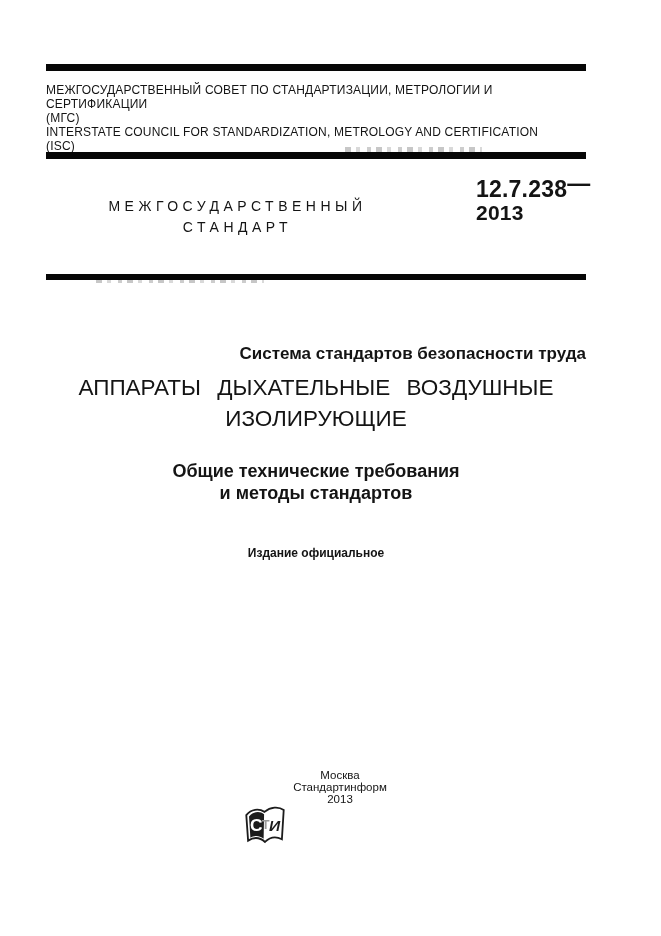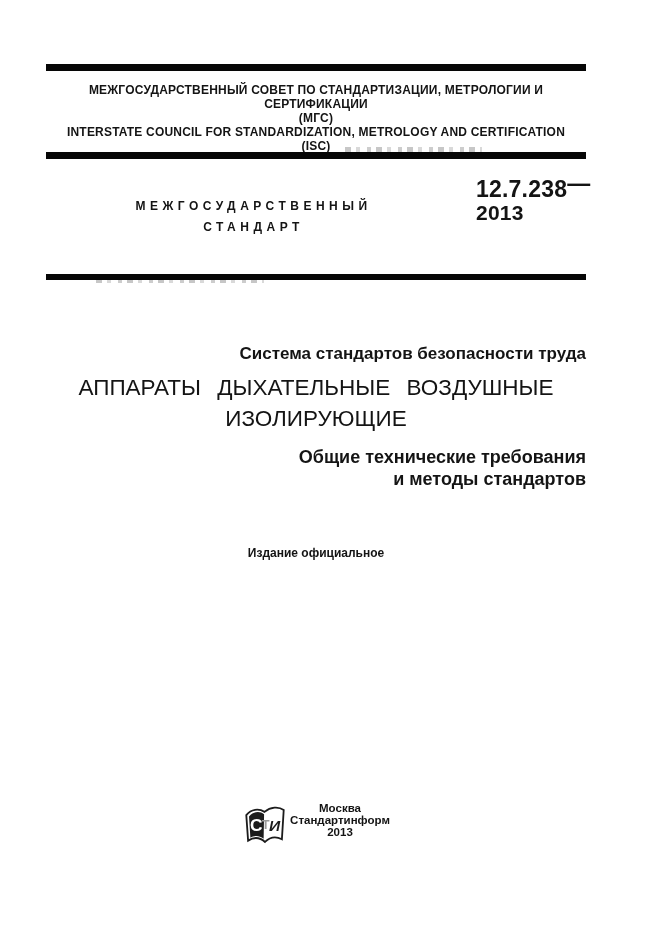--- a/index.html
+++ b/index.html
@@ -34,33 +34,32 @@
       #cdcdcd 11px 15px, transparent 15px 22px,
       #bdbdbd 22px 26px, transparent 26px 31px);
     filter: blur(0.4px);
   }
   .ghost-1 { left: 345px; top: 147px; width: 137px; }
   .ghost-2 { left: 96px;  top: 277px; width: 168px; }
 
   .council {
     position: absolute;
     left: 46px; top: 83px; width: 540px;
-    text-align: center;
     font-size: 12px;
-    font-weight: 700;
+    font-weight: 400;
     line-height: 14px;
     letter-spacing: 0.2px;
   }
 
   .std-kind {
     position: absolute;
-    left: 46px; top: 196px; width: 415px;
+    left: 30px; top: 196px; width: 415px;
     text-align: center;
-    font-size: 12px;
-    font-weight: 700;
+    font-size: 14px;
+    font-weight: 400;
     letter-spacing: 4.5px;
     line-height: 21px;
   }
 
   .designation {
     position: absolute;
     left: 476px; top: 177px;
     font-size: 23px;
     font-weight: 700;
     line-height: 24px;
@@ -80,45 +79,45 @@
     position: absolute;
     left: 46px; top: 372px; width: 540px;
     text-align: center;
     font-size: 22.5px;
     font-weight: 400;
     line-height: 31px;
     word-spacing: 0.45em;
   }
   .title-sub {
     position: absolute;
-    left: 46px; top: 447px; width: 540px;
-    text-align: right;
+    left: 46px; top: 461px; width: 540px;
+    text-align: center;
     font-size: 18px;
     font-weight: 700;
     line-height: 21.5px;
   }
   .edition {
     position: absolute;
     left: 46px; top: 546px; width: 540px;
     text-align: center;
     font-size: 12px;
     font-weight: 700;
   }
 
   .logo {
     position: absolute;
     left: 244px; top: 804px;
     width: 42px; height: 44px;
   }
   .imprint {
     position: absolute;
-    left: 270px; top: 803px; width: 140px;
+    left: 270px; top: 770px; width: 140px;
     text-align: center;
     font-size: 11.5px;
-    font-weight: 700;
+    font-weight: 400;
     line-height: 11.8px;
   }
 </style>
 </head>
 <body>
 
 <div class="page">
 
   <div class="rule rule-top"></div>
 

